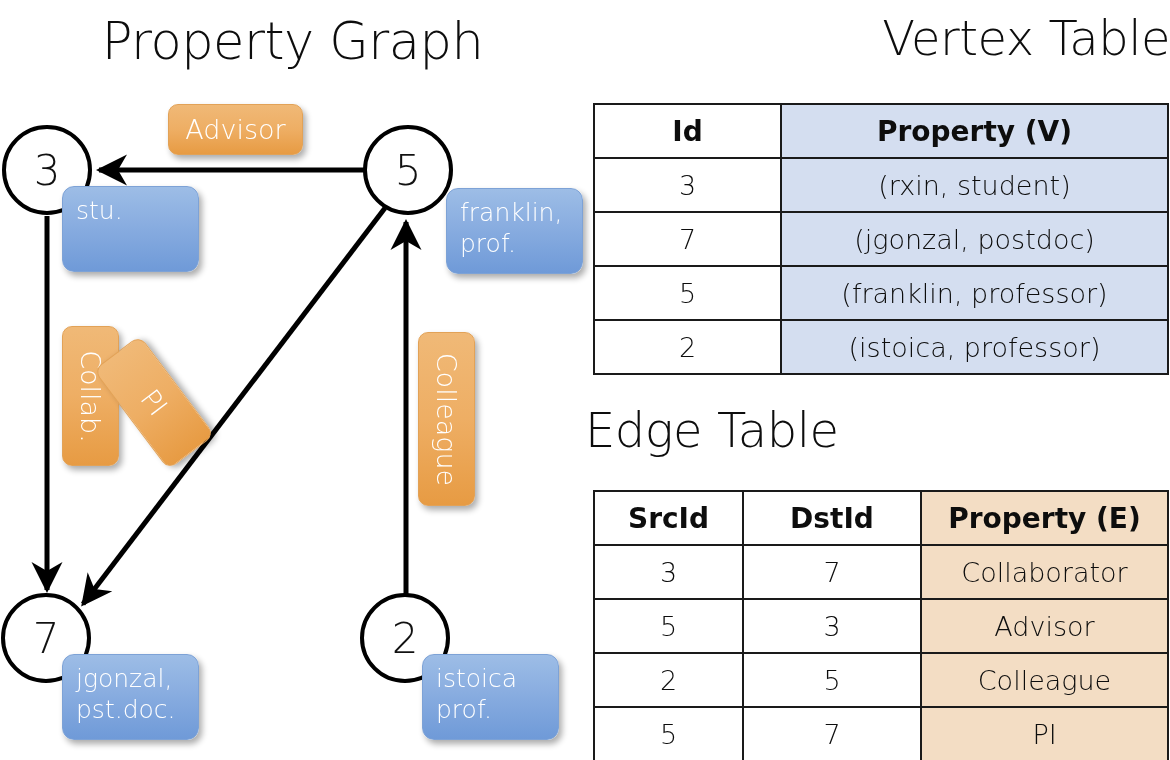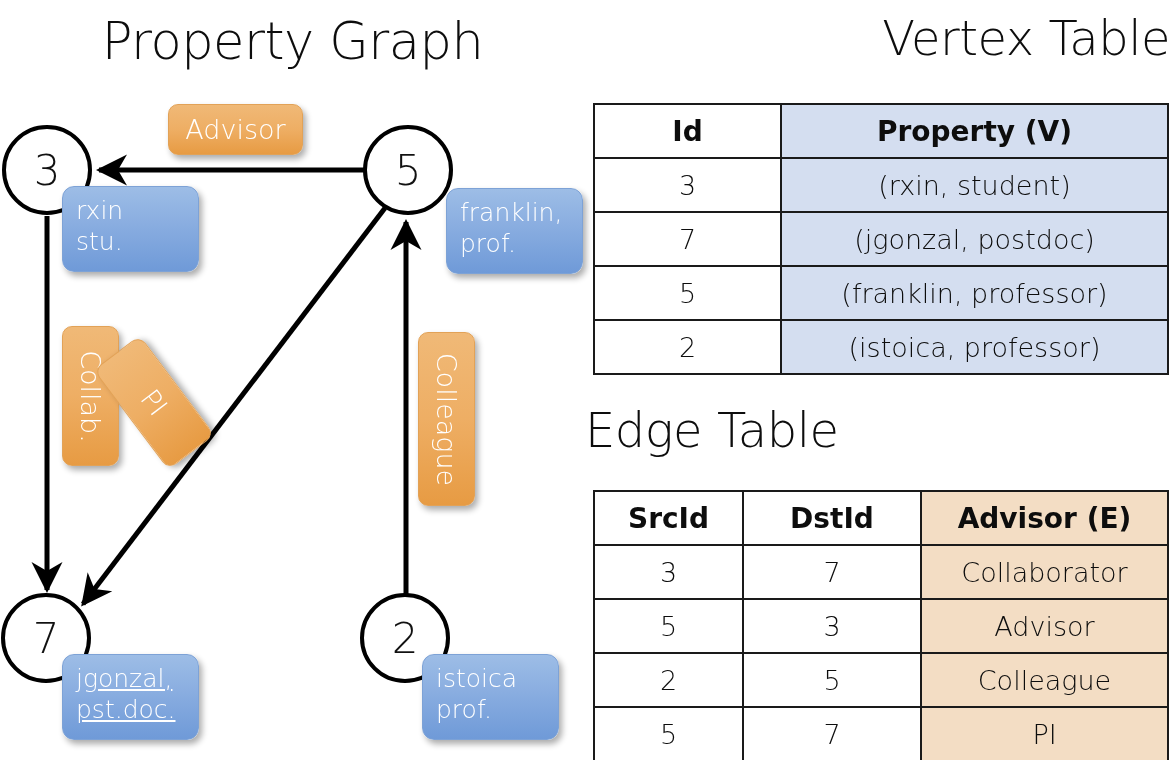--- a/index.html
+++ b/index.html
@@ -198,30 +198,29 @@
     <span>5</span>
   </div>
   <div class="node" style="left:1px; top:593px;">
     <span>7</span>
   </div>
   <div class="node" style="left:360px; top:593px;">
     <span>2</span>
   </div>
 
   <div class="prop-box" style="left:62px; top:186px; width:137px; height:86px;">
-    <div>rxin</div>
     <div>stu.</div>
   </div>
 
   <div class="prop-box" style="left:422px; top:188px; width:137px; height:86px;margin-left:24px;">
     <div>franklin,</div>
     <div>prof.</div>
   </div>
 
-  <div class="prop-box" style="left:62px; top:654px; width:137px; height:86px;text-decoration:underline;">
+  <div class="prop-box" style="left:62px; top:654px; width:137px; height:86px;">
     <div>jgonzal,</div>
     <div>pst.doc.</div>
   </div>
 
   <div class="prop-box" style="left:422px; top:654px; width:137px; height:86px;">
     <div>istoica</div>
     <div>prof.</div>
   </div>
 
 </div>
@@ -260,21 +259,21 @@
 <table class="data-table" id="edge-table">
   <colgroup>
       <col class="col-src">
       <col class="col-dst">
       <col>
     </colgroup>
   <thead>
     <tr>
       <th>SrcId</th>
       <th>DstId</th>
-      <th class="cell-prop">Advisor (E)</th>
+      <th class="cell-prop">Property (E)</th>
     </tr>
   </thead>
   <tbody>
     <tr>
       <td>3</td>
       <td>7</td>
       <td class="cell-prop">Collaborator</td>
     </tr>
     <tr>
       <td>5</td>

